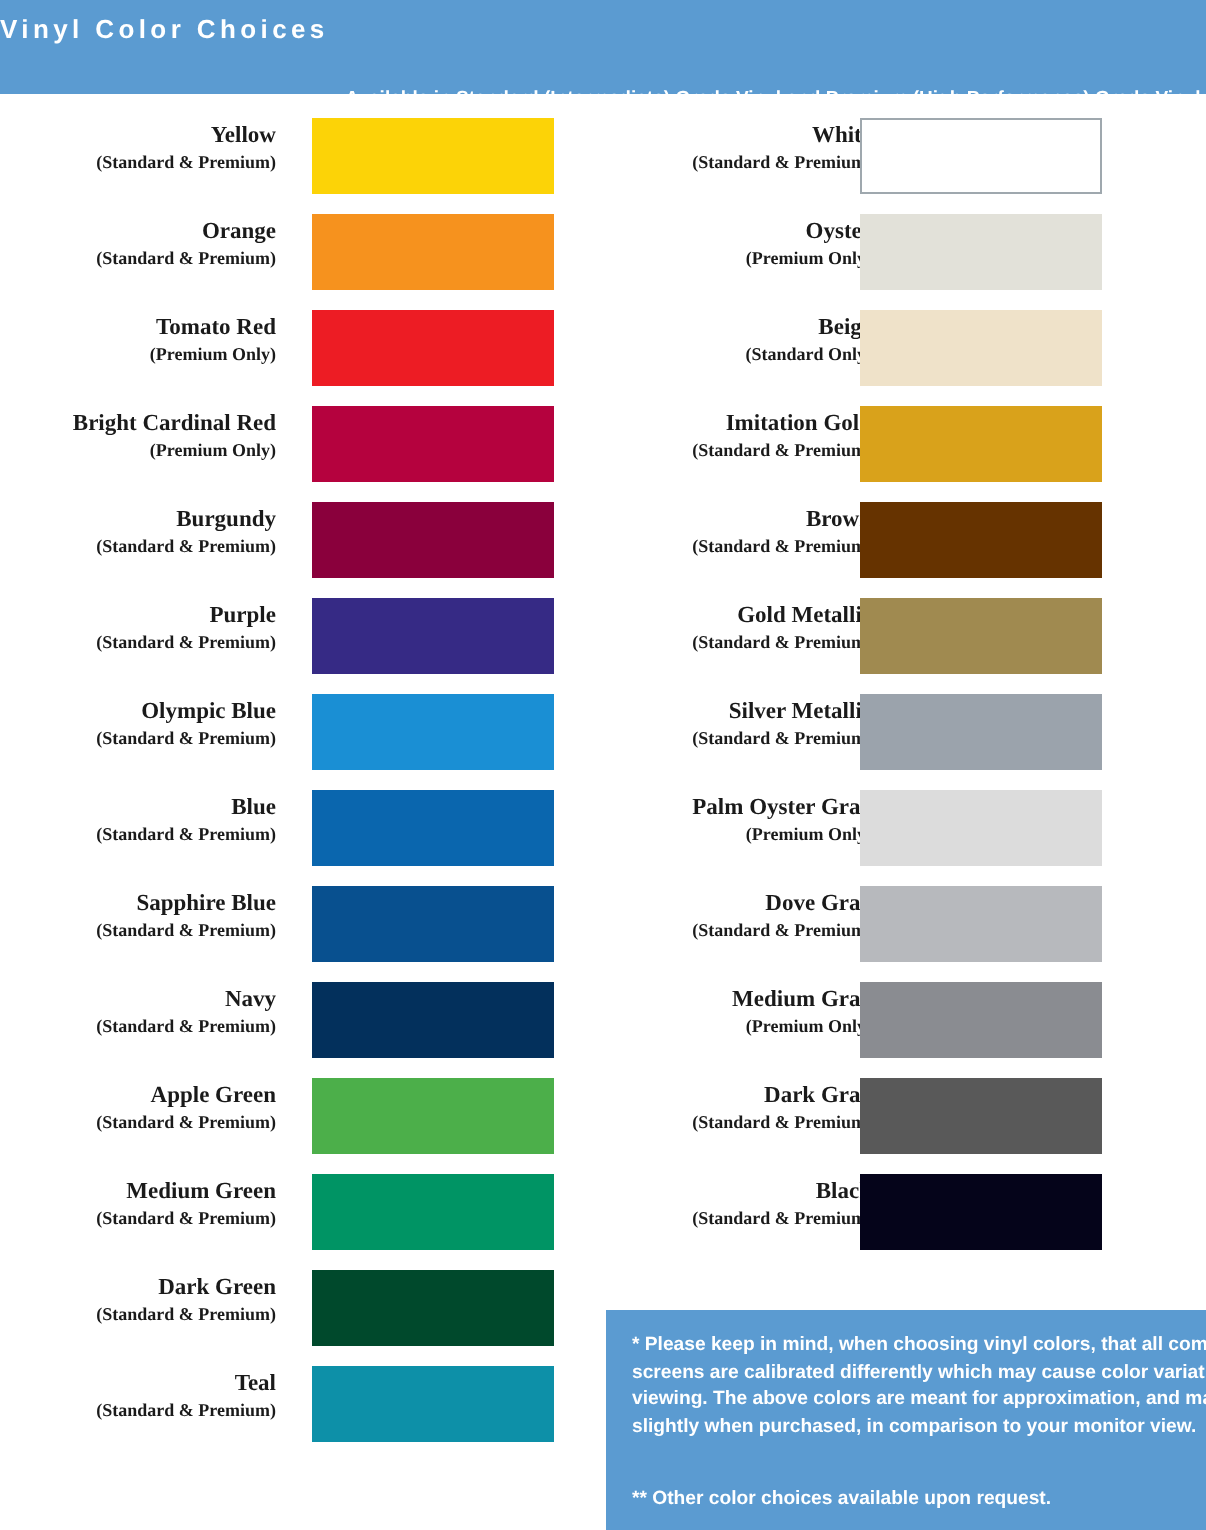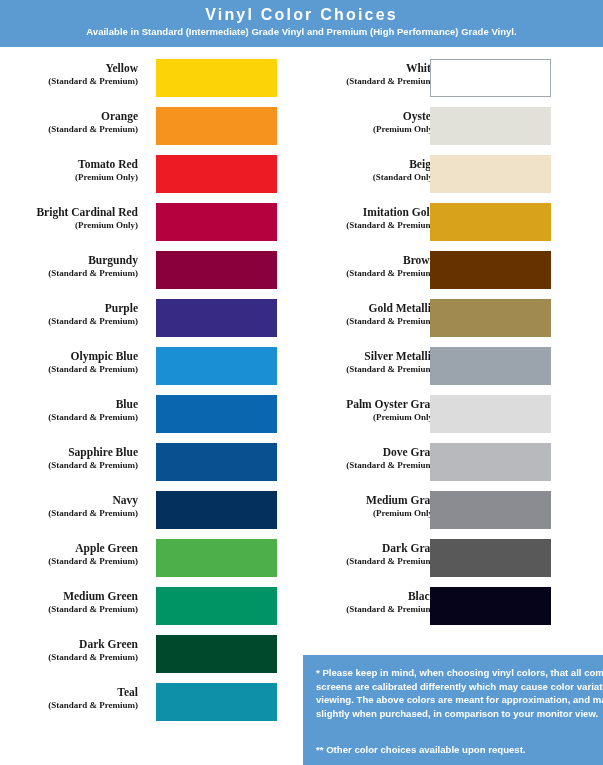--- a/index.html
+++ b/index.html
@@ -26,34 +26,33 @@
     position: absolute;
     left: 0;
     top: 0;
     width: 603px;
     height: 47px;
     background: #5b9bd1;
     box-sizing: border-box;
     padding-top: 4px;
   }
   #header-title {
-    text-align: center;
     color: #ffffff;
-    font-size: 16px;
+    font-size: 13px;
     font-weight: bold;
     letter-spacing: 2.2px;
     line-height: 21px;
   }
   #header-subtitle {
-    text-align: center;
+    text-align: right;
     color: #ffffff;
     font-size: 9.5px;
     font-weight: bold;
     line-height: 13px;
-    margin-top: 0;
+    margin-top: 18px;
     letter-spacing: 0.02px;
   }
 
   
   .column {
     position: absolute;
     top: 56px;
     width: 290px;
   }
   #column-left  { left: 0px; }

